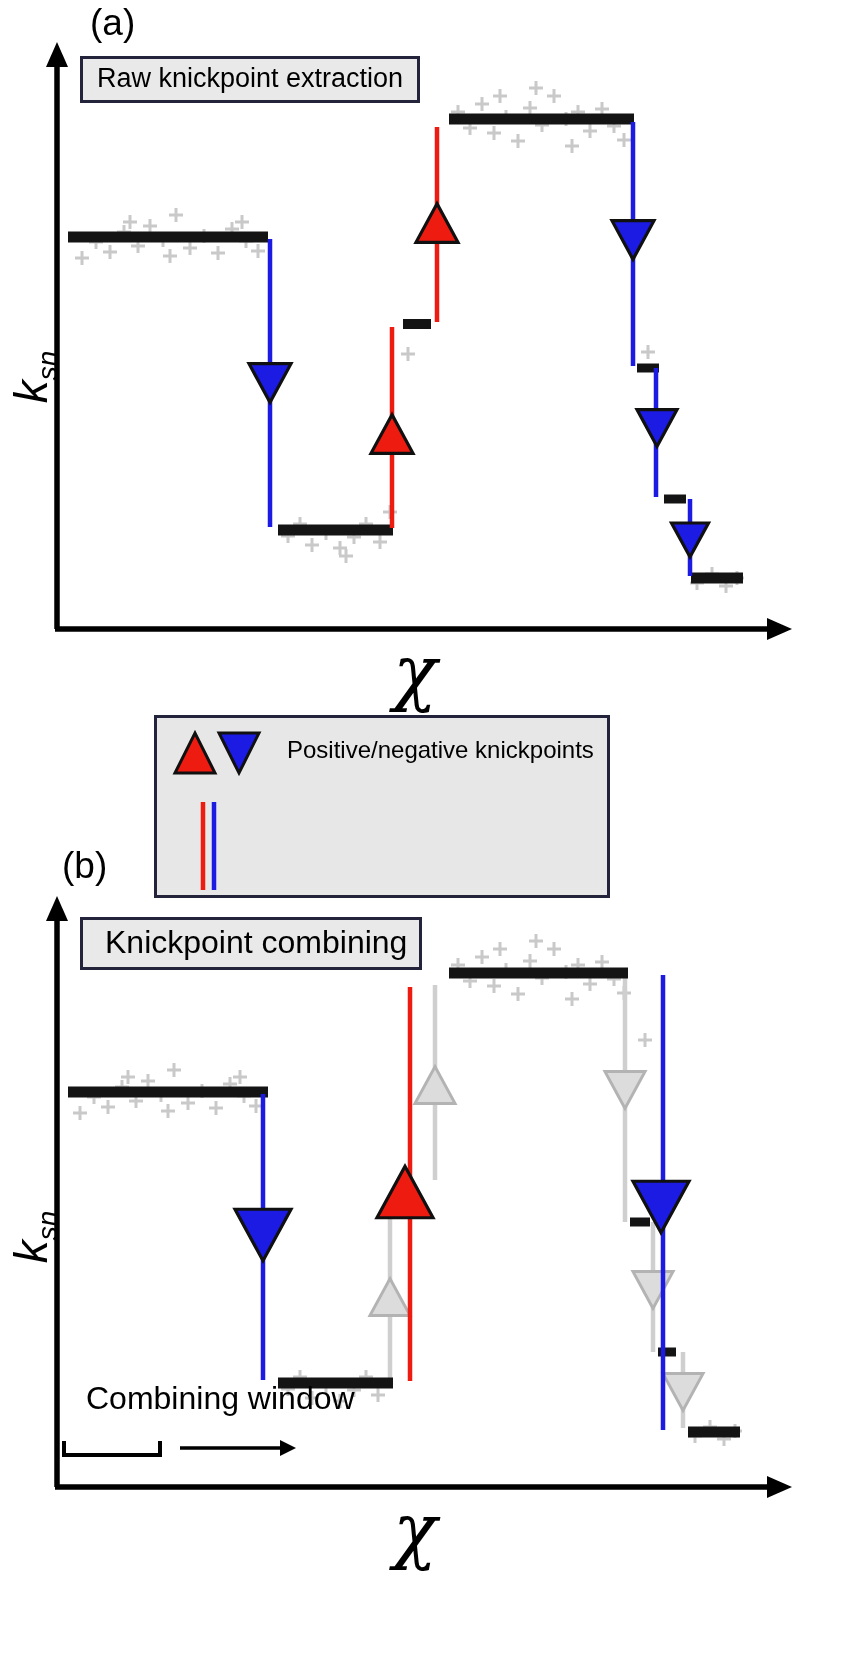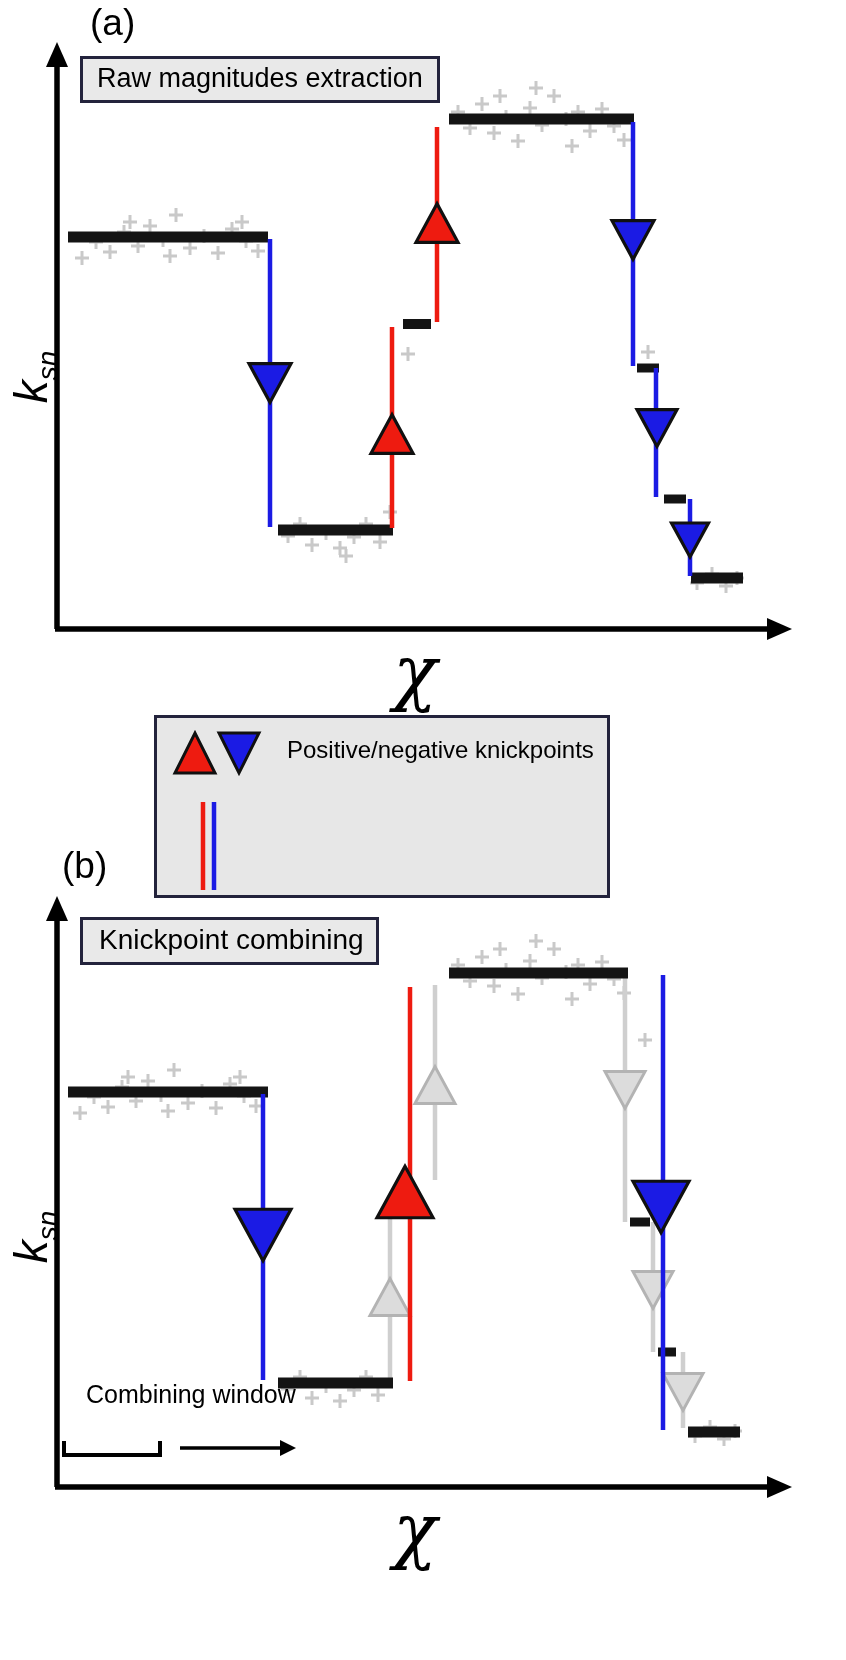--- a/index.html
+++ b/index.html
@@ -3,31 +3,31 @@
 <meta charset="utf-8">
 <style>
   * { margin:0; padding:0; box-sizing:border-box; }
   html,body { background:#ffffff; }
   body { width:846px; height:1660px; font-family:"Liberation Sans", sans-serif; color:#000; }
   .stage { position:relative; width:846px; height:1660px; background:#fff; overflow:hidden; }
   #figure-svg { position:absolute; left:0; top:0; }
   .overlay { position:absolute; color:#000; }
   .panel-label { font-size:37px; }
   .title-box { background:#e9e9e9; border:3px solid #23233c; padding:4px 14px 6px 14px; font-size:27px; white-space:nowrap; }
-  .title-box.sm { font-size:28px; padding:4px 12px 6px 16px; }
+  .title-box.sm { font-size:32px; padding:4px 12px 6px 22px; }
   .ylabel { width:90px; height:62px; text-align:center; transform:rotate(-90deg); transform-origin:center;
             font-size:46px; font-style:italic; line-height:62px; }
   .ylabel sub { font-size:28px; font-style:italic; }
   .xlabel { width:100px; text-align:center; font-family:"DejaVu Serif", serif; font-style:italic; font-size:72px; }
   .legend-box { left:154px; top:715px; width:456px; height:183px; background:#e7e7e7; border:3px solid #23233c;text-align:right; }
   .leg-icon { position:absolute; }
   .leg-label { position:absolute; font-size:24px; white-space:nowrap; }
   .leg-label sub { font-style:italic; font-size:15px; }
   .it { font-style:italic; }
-  .combine-label { font-size:25px; }
+  .combine-label { font-size:32px; }
 </style>
 </head>
 <body>
 
 <div class="stage">
 
   <svg id="figure-svg" width="846" height="1660">
       <g>
         <path d="M75 258H89M82 251V265" stroke="#c9c9c9" stroke-width="3" fill="none"></path>
         <path d="M89 242H103M96 235V249" stroke="#c9c9c9" stroke-width="3" fill="none"></path>
@@ -180,21 +180,21 @@
         <line x1="55" y1="1487" x2="770" y2="1487" stroke="#000" stroke-width="5.5"></line>
         <polygon points="792,1487 767,1476 767,1498" fill="#000"></polygon>
         <path d="M64 1441V1455H160V1441" stroke="#000" stroke-width="4" fill="none"></path>
         <line x1="180" y1="1448" x2="282" y2="1448" stroke="#000" stroke-width="3.5"></line>
         <polygon points="296,1448 280,1440 280,1456" fill="#000"></polygon>
       </g>
     </svg>
 
   <div class="overlay panel-label" style="left:90px;top:2px">(a)</div>
   <div class="overlay title-box" style="left:80px;top:56px">
-    <span>Raw magnitudes extraction</span>
+    <span>Raw knickpoint extraction</span>
   </div>
   <div class="overlay ylabel" style="left:-14px;top:346px"><span>k</span><sub>sn</sub></div>
   <div class="overlay xlabel" style="left:365px;top:630px">χ</div>
 
   <div class="overlay legend-box">
     <svg class="leg-icon" style="left:14px;top:8px" width="110" height="52">
       <polygon points="4,47 24,7 44,47" stroke="#101010" stroke-width="3" fill="#ee1b10"></polygon>
       <polygon points="48,7 88,7 68,47" stroke="#101010" stroke-width="3" fill="#1b1be4"></polygon>
     </svg>
     <svg class="leg-icon" style="left:40px;top:80px" width="26" height="96">

